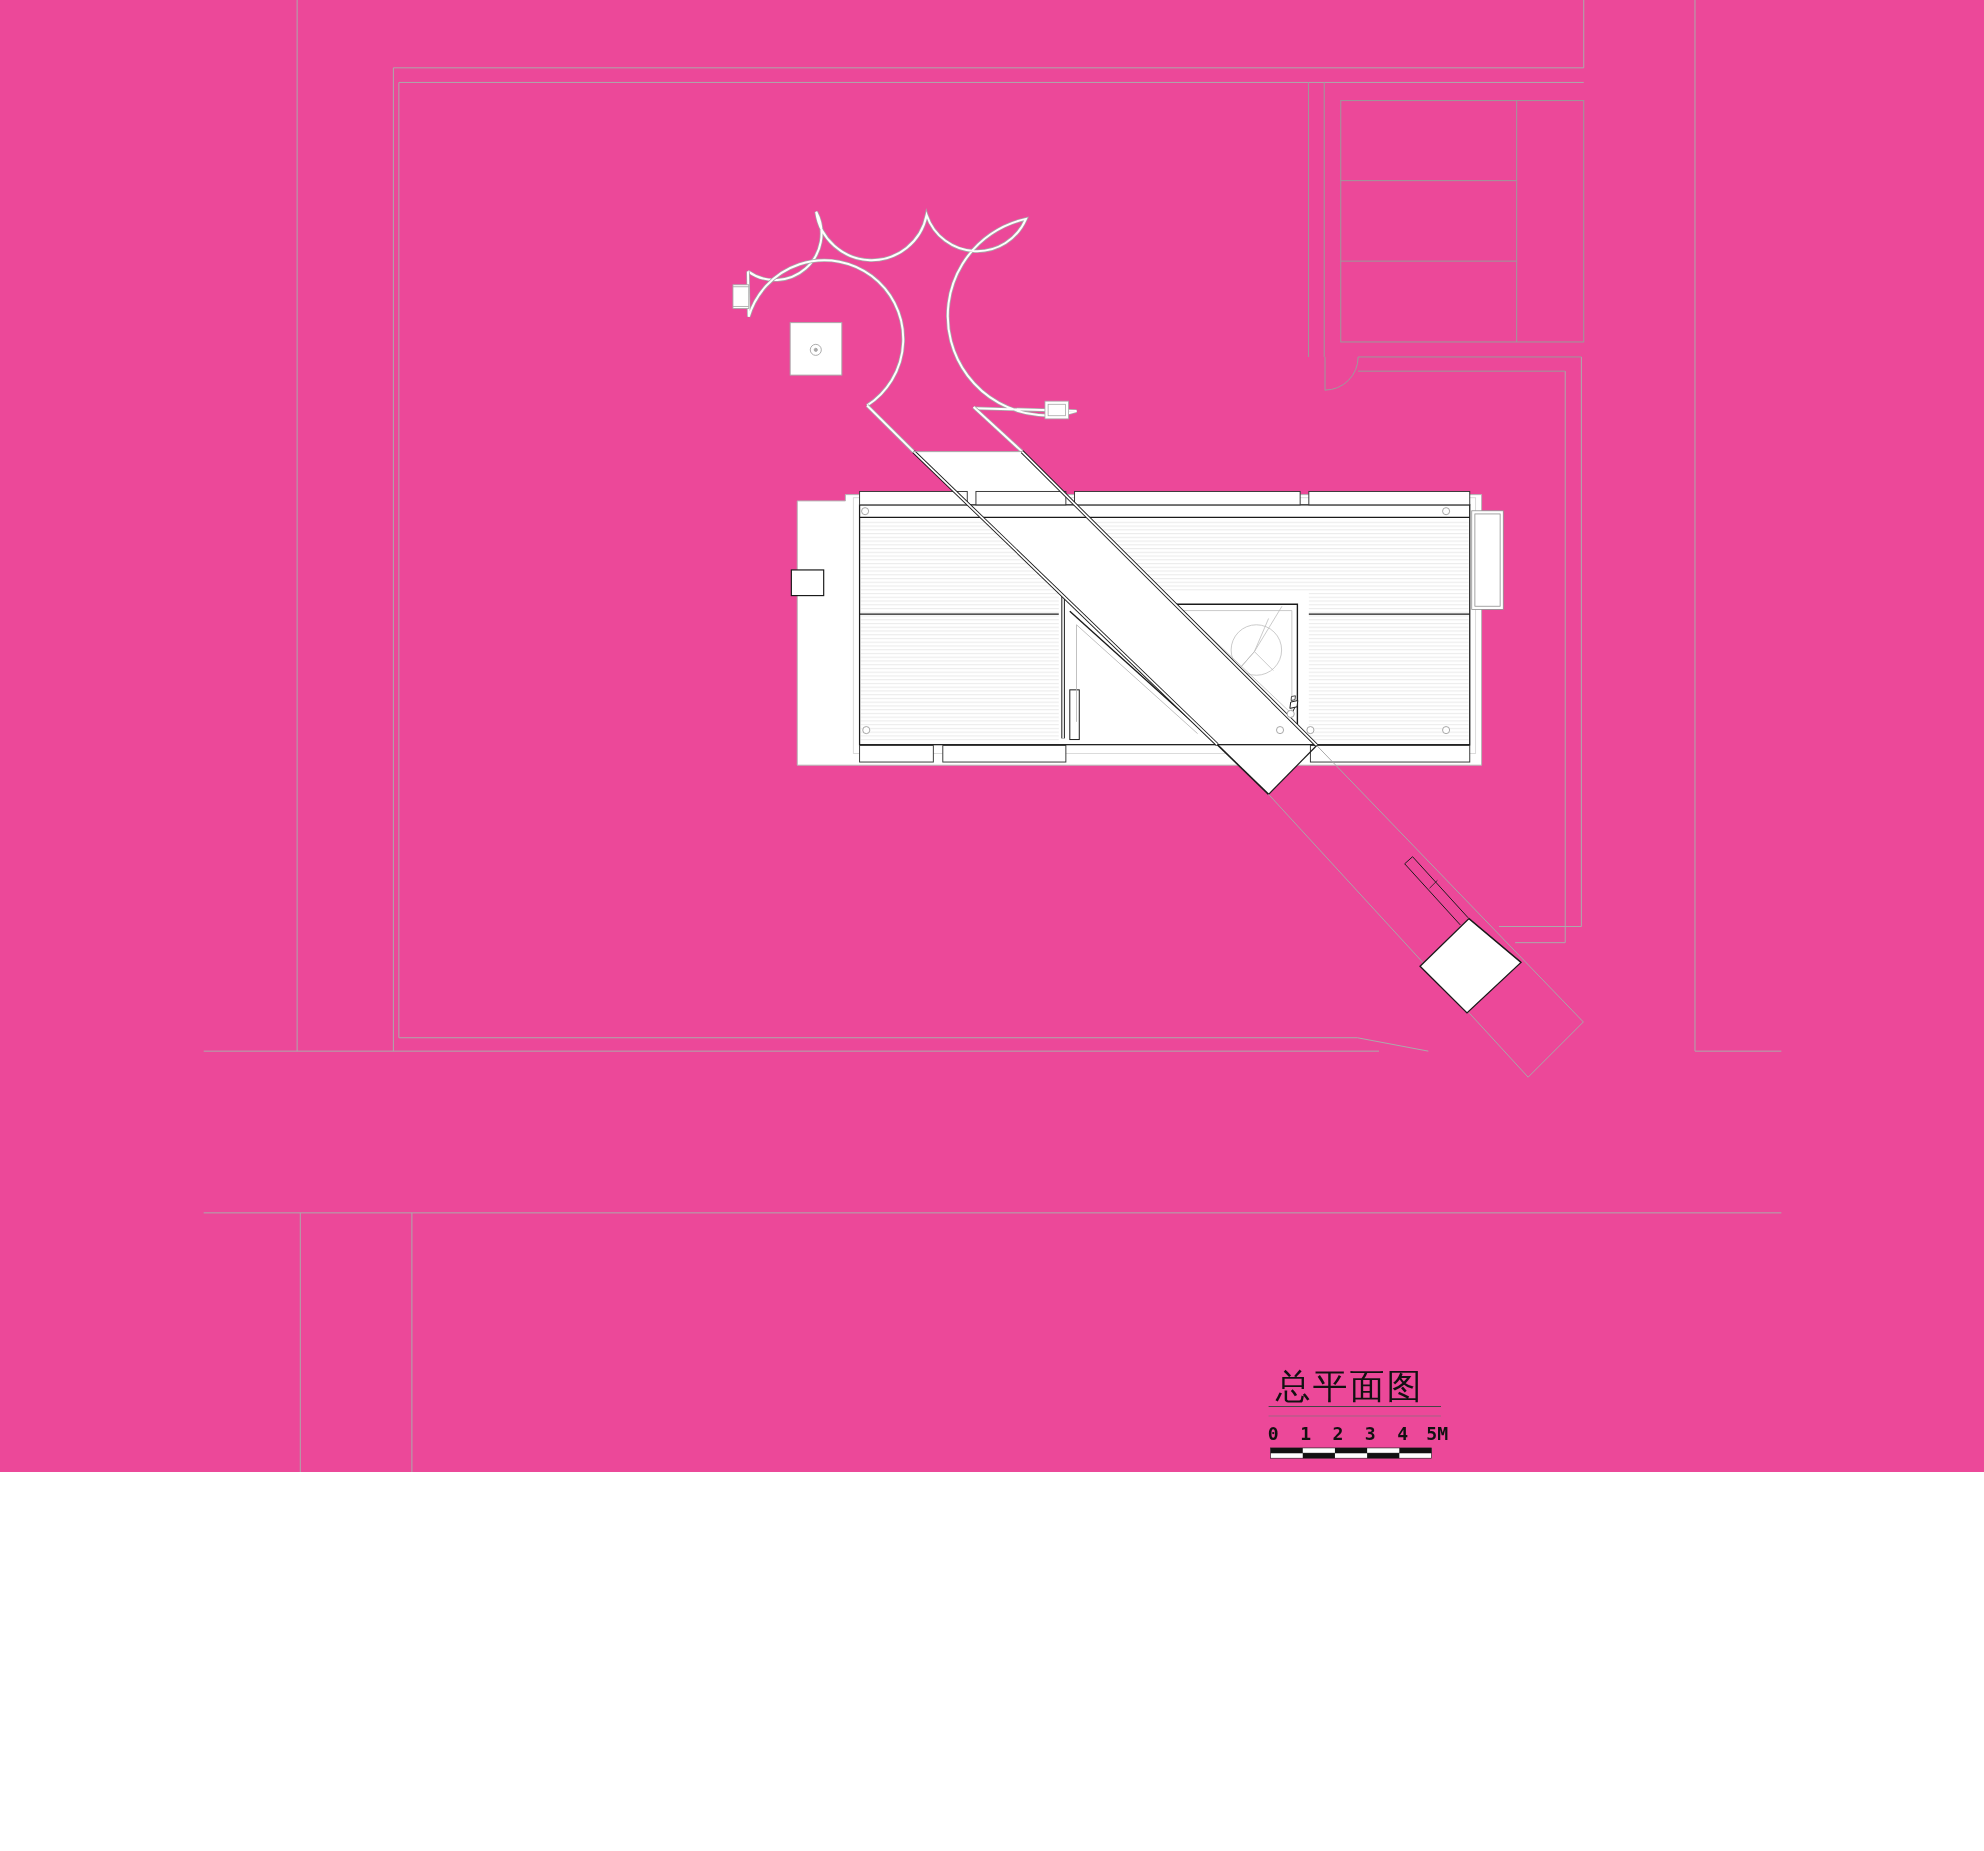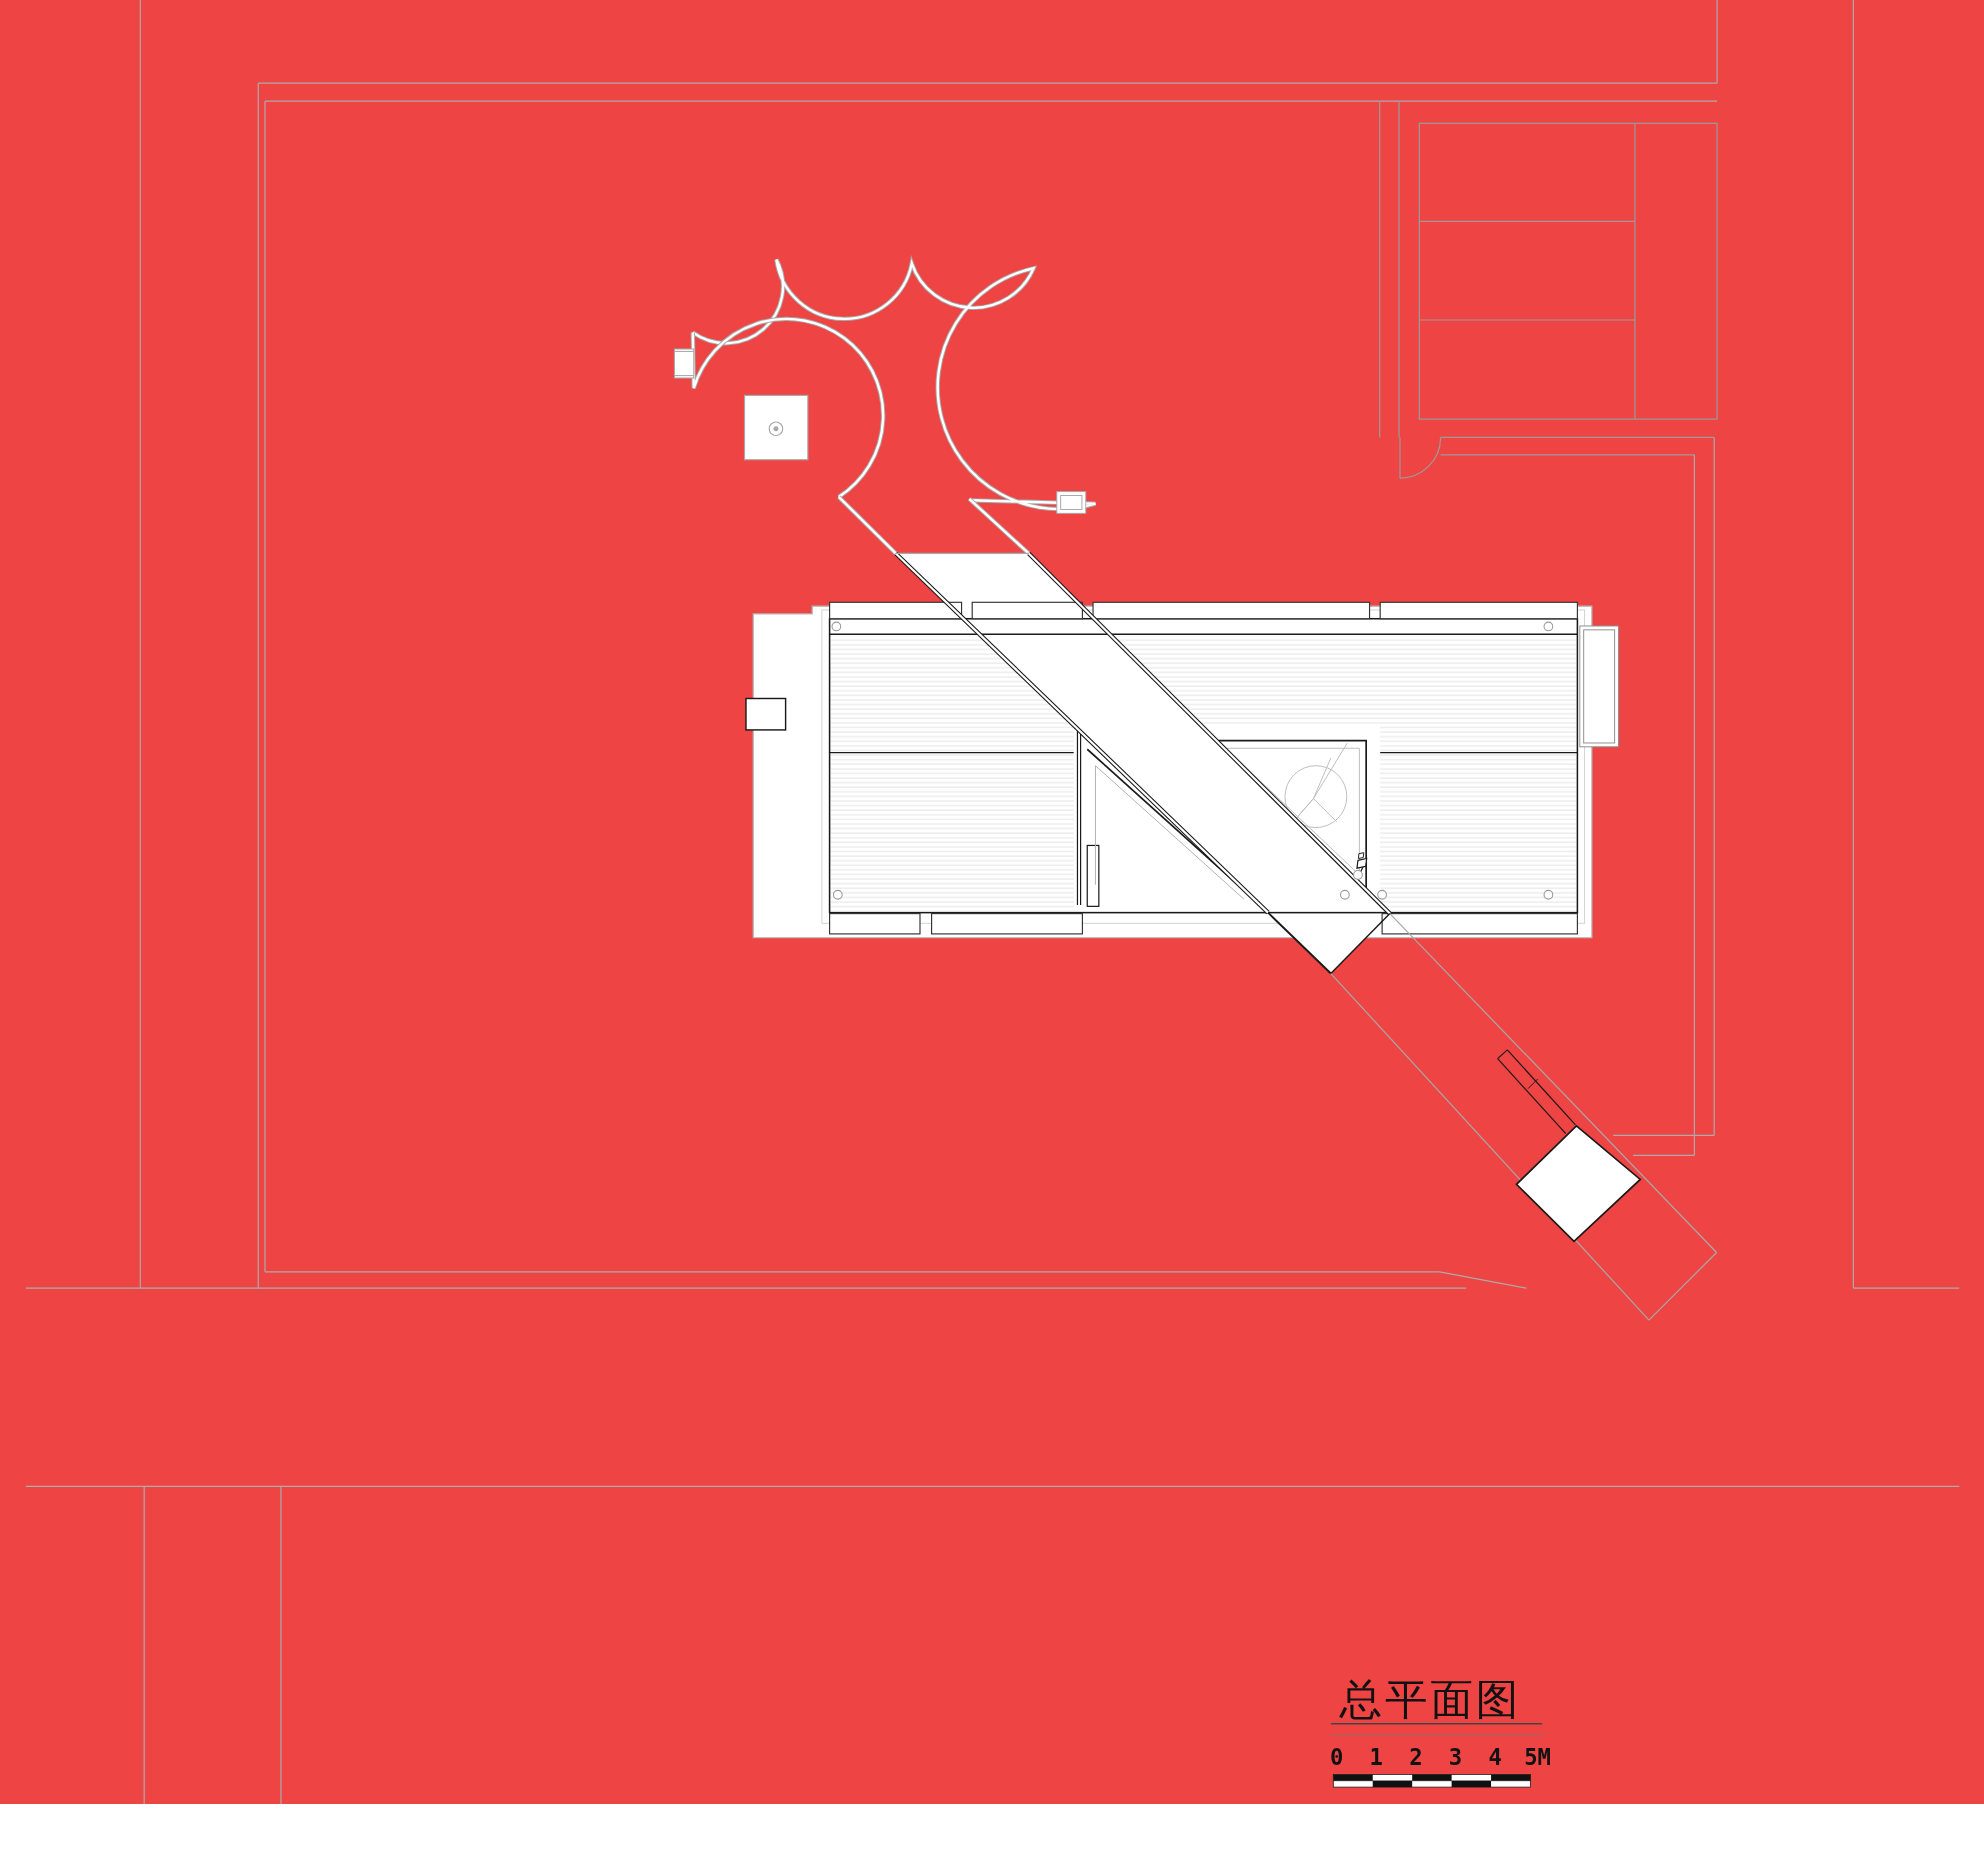--- a/index.html
+++ b/index.html
@@ -1,16 +1,16 @@
 <!DOCTYPE html>
 <html style="font-size:8px"><head>
 <meta charset="utf-8">
 <style>
   html,body{margin:0;padding:0;background:#ffffff;}
-  .sheet{position:relative;width:1985px;height:1804px;background:#ef4444;overflow:hidden;
+  .sheet{position:relative;width:1985px;height:1472px;background:#ec4899;overflow:hidden;
          font-family:"Liberation Sans", sans-serif;}
   .sheet svg{position:absolute;left:0;top:0;width:100%;height:100%;}
   text.plan-title{font-family:"Liberation Serif","DejaVu Serif",serif;font-size:88px;fill:#111;letter-spacing:6px;}
   text.scale-num{font-family:"DejaVu Sans Mono","Liberation Mono",monospace;font-size:46px;fill:#111;font-weight:bold;}
 </style>
 </head>
 <body>
 
 <div class="sheet">
 <svg viewBox="0 0 4000 3732">

